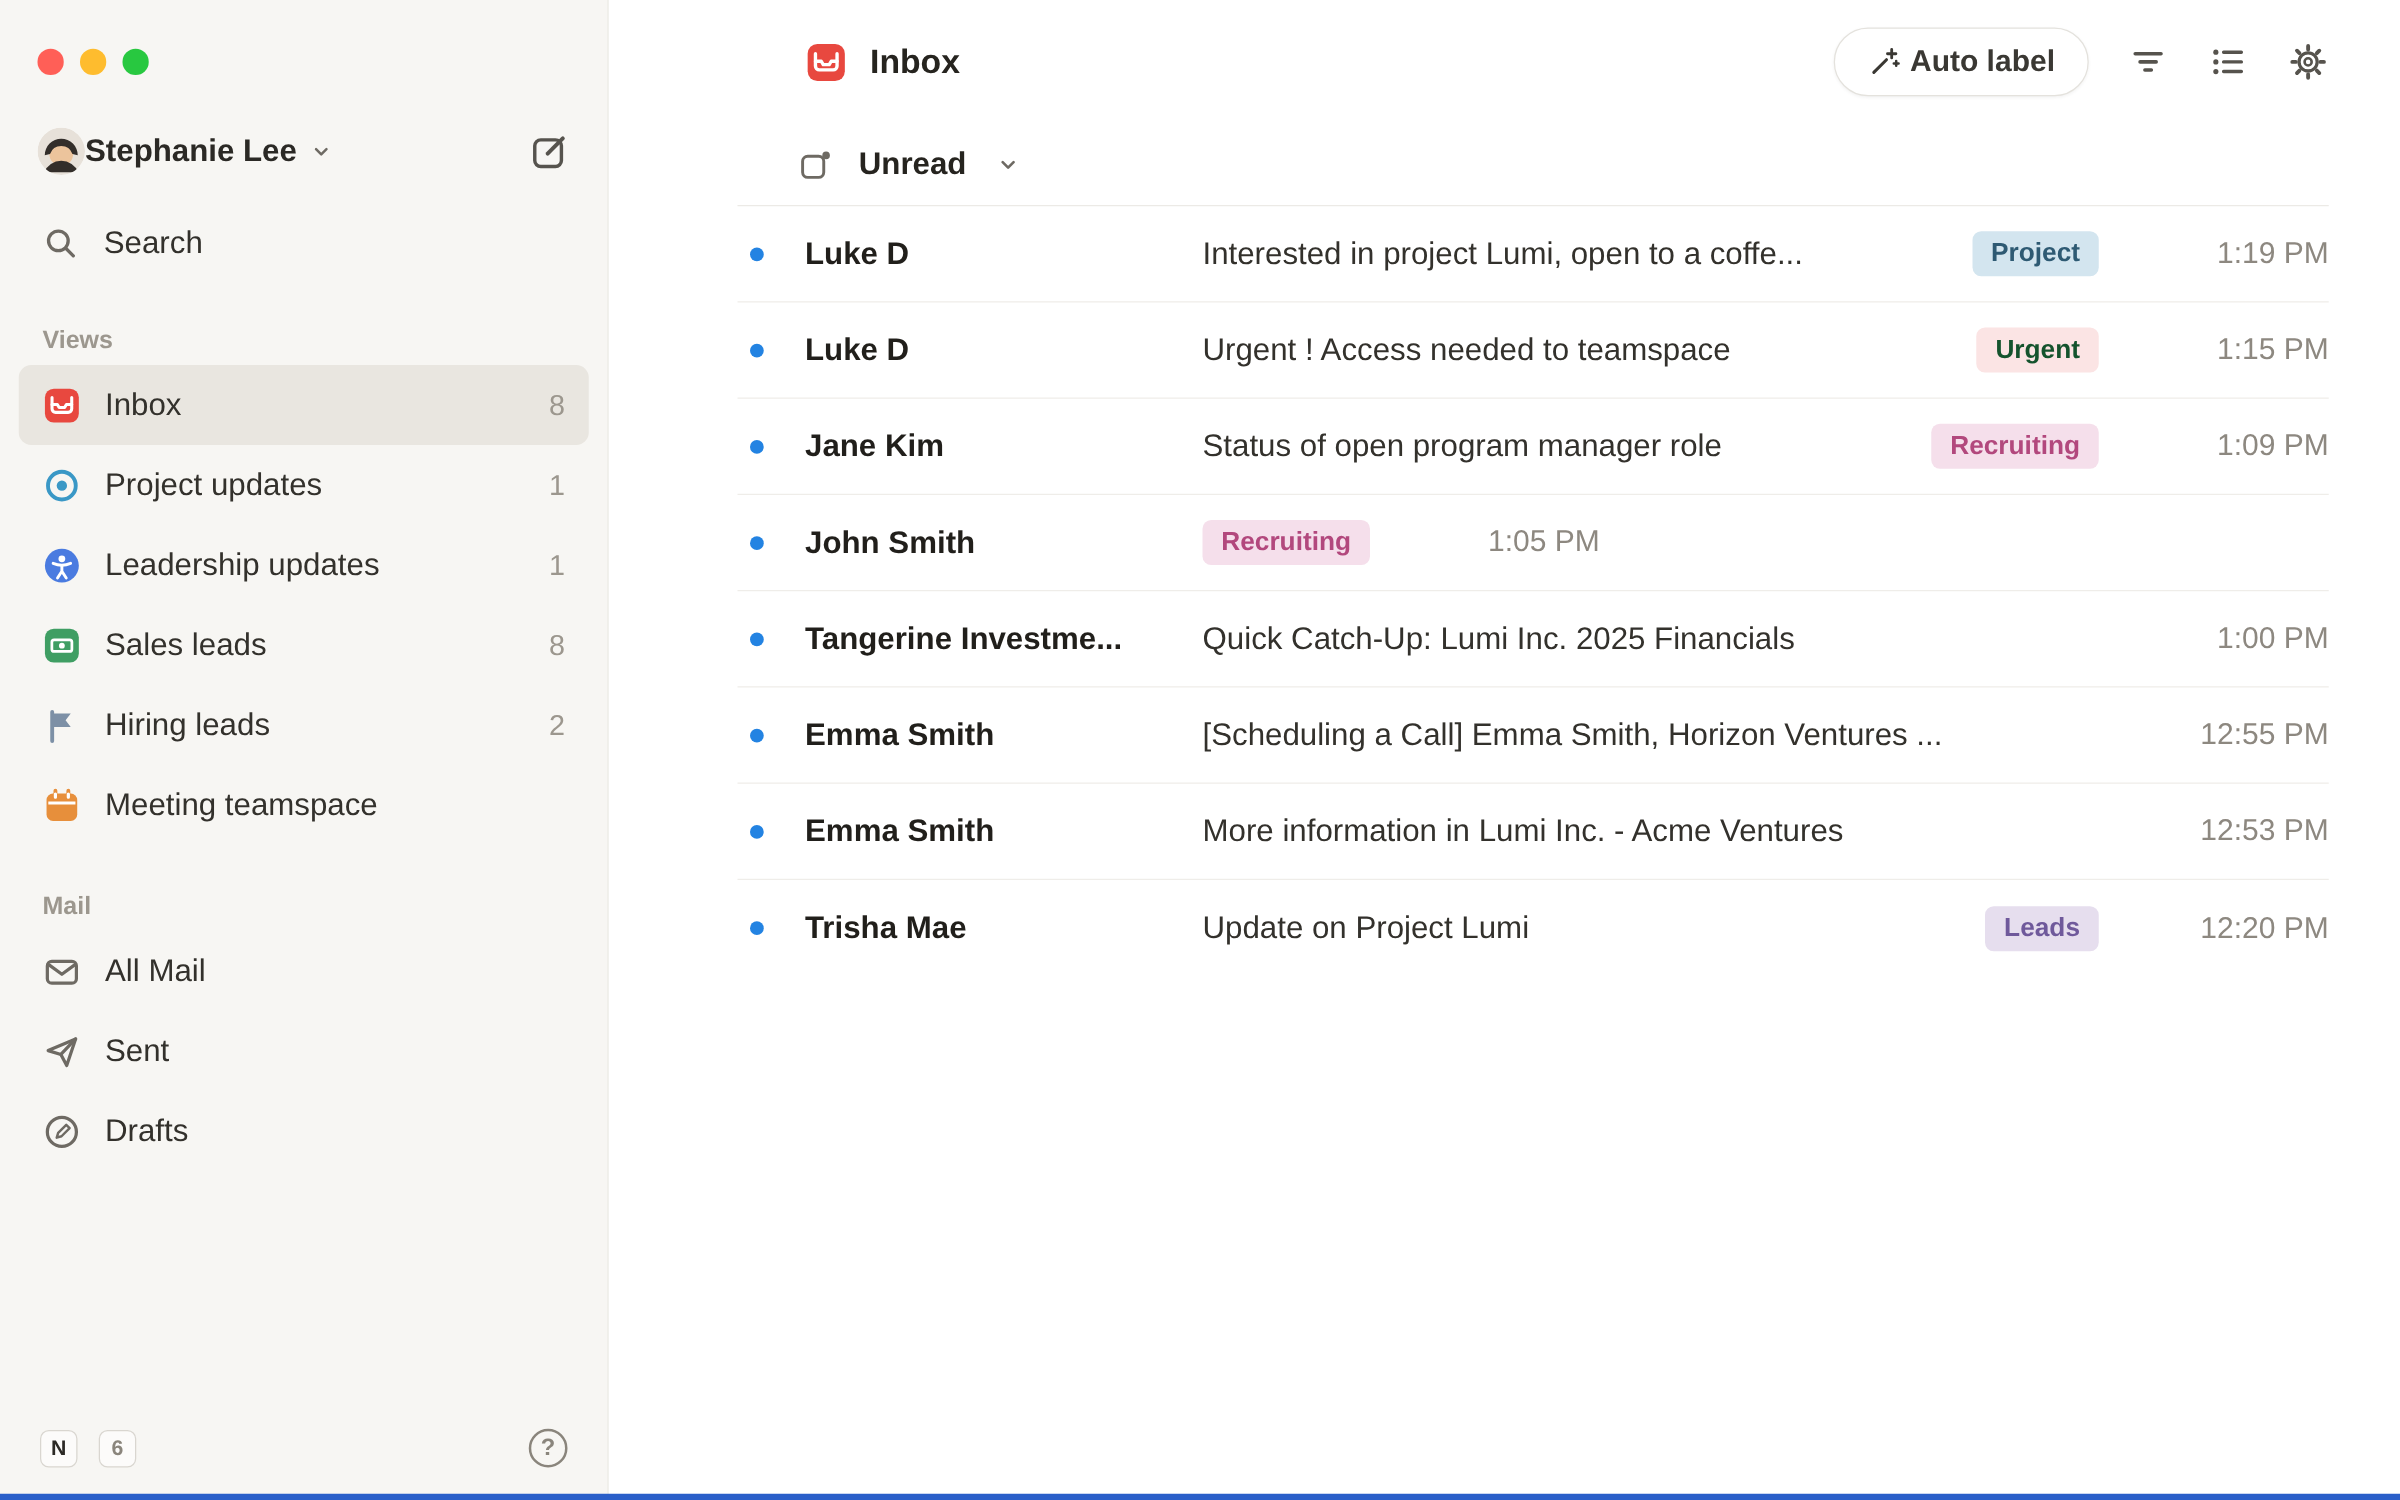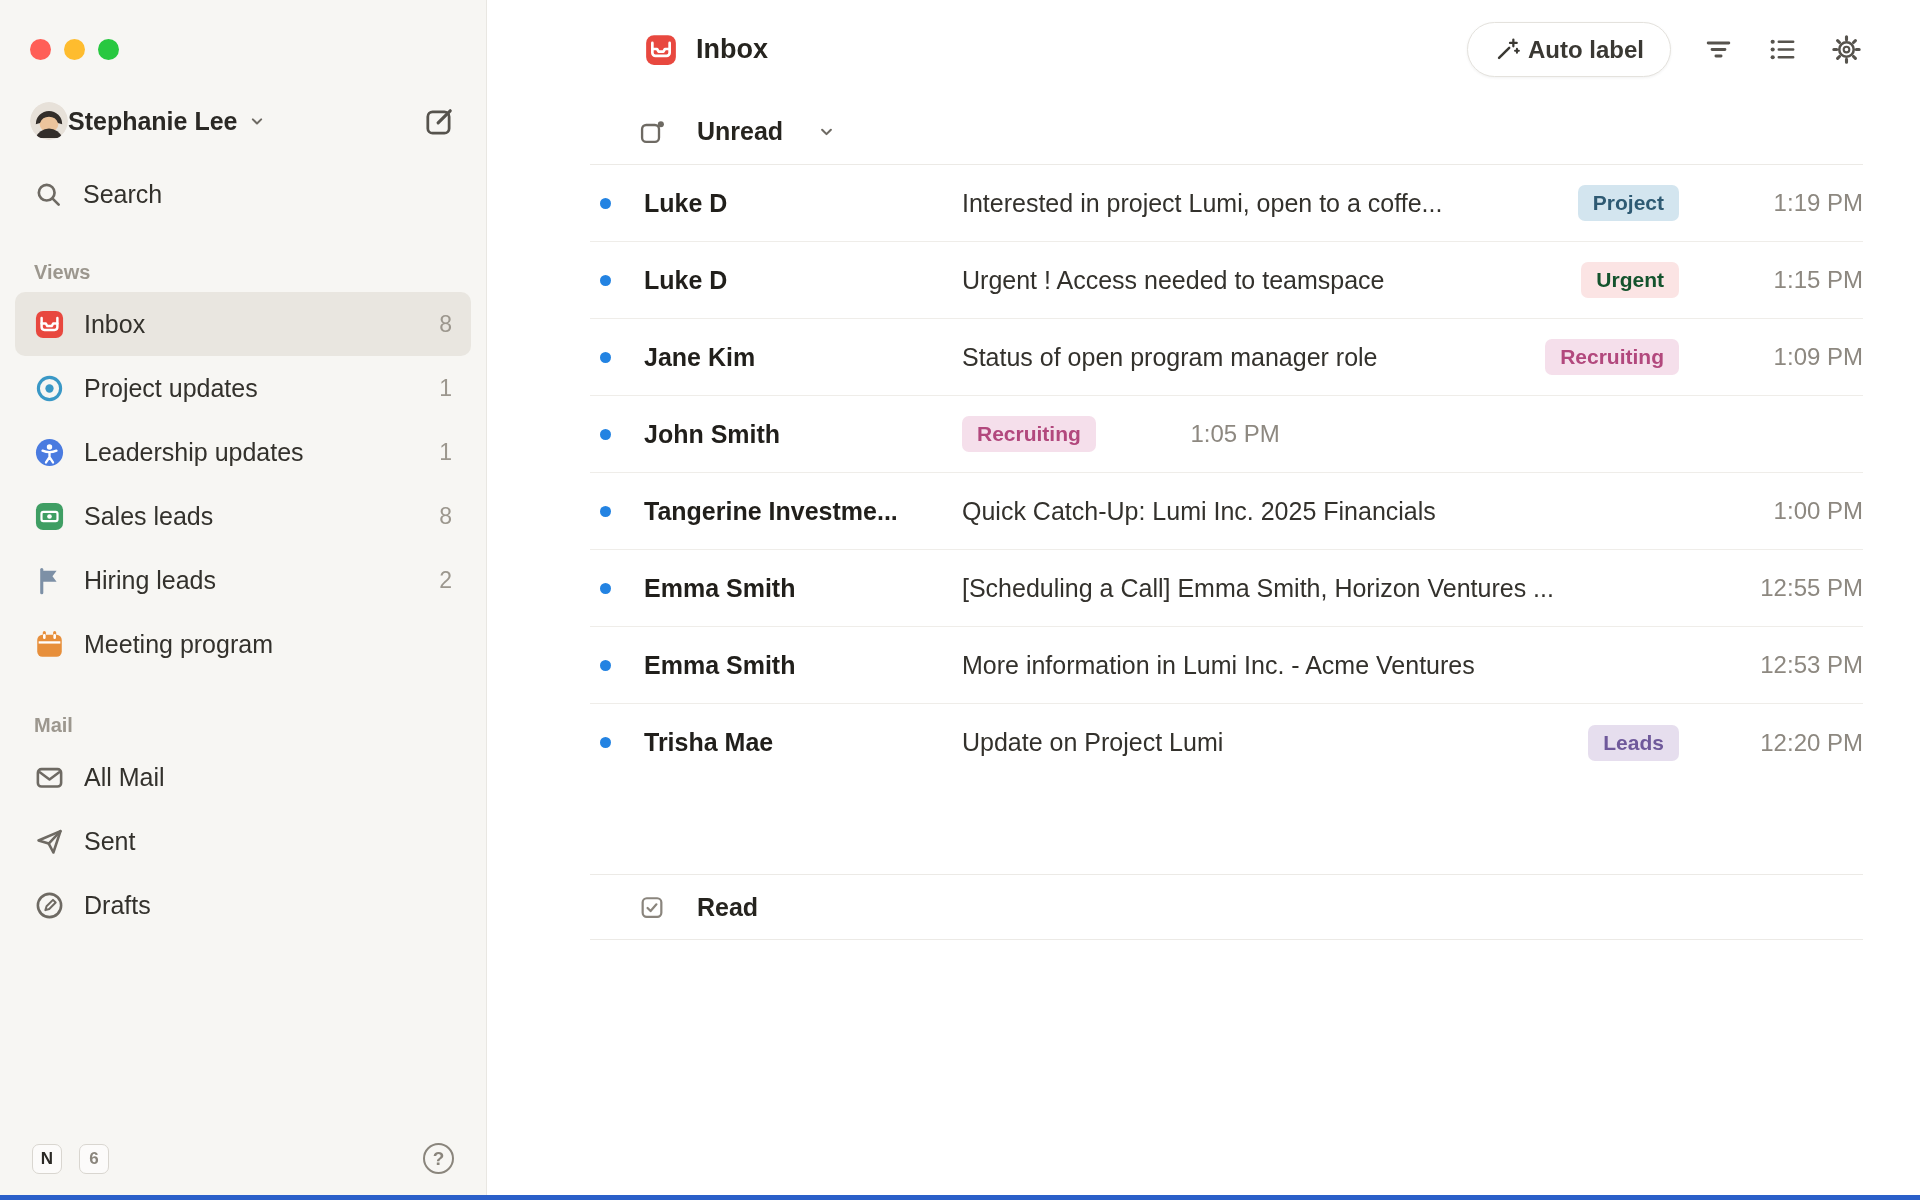--- a/index.html
+++ b/index.html
@@ -46,21 +46,21 @@
   
   .main { flex: 1; display: flex; flex-direction: column; background: #fff; }
   .main-header { height: 99px; display: flex; align-items: center; padding: 0 57px 0 157px; }
   .main-title-group { display: flex; align-items: center; gap: 18px; }
   .main-title { font-size: 27px; font-weight: 700; color: #26241f; }
   .header-right { margin-left: auto; display: flex; align-items: center; gap: 30px; }
   .auto-label-btn { display: flex; align-items: center; gap: 7px; height: 55px; padding: 0 26px; border: 1px solid #e4e2dd; border-radius: 28px; background: #fff; box-shadow: 0 1px 3px rgba(0,0,0,.06); font-size: 24px; font-weight: 600; color: #3a3833; cursor: pointer; }
   .icon-btn { display: flex; align-items: center; justify-content: center; width: 34px; height: 34px; cursor: pointer; }
 
   .list-area { margin: 0 57px 0 103px; display: flex; flex-direction: column; }
-  .section-head { height: 66px; display: flex; align-items: center; gap: 31px; padding-left: 48px; font-size: 25px; font-weight: 700; color: #26241f; border-bottom: 1px solid #eceae6; }
+  .section-head { height: 66px; display: flex; align-items: center; gap: 21px; padding-left: 48px; font-size: 25px; font-weight: 700; color: #26241f; border-bottom: 1px solid #eceae6; }
   .section-head .chev { display: flex; margin-left: 2px; cursor: pointer; }
   .section-head.read { border-top: 1px solid #eceae6; }
   .gap-block { height: 93px; }
 
   .rows { display: flex; flex-direction: column; }
   .email-row { height: 77px; display: flex; align-items: center; border-bottom: 1px solid #efede9; cursor: pointer; }
   .email-row:last-child { border-bottom: none; }
   .unread-dot { width: 11px; height: 11px; border-radius: 50%; margin-left: 10px; flex: none; background: #2383e2; }
   .sender { width: 318px; margin-left: 33px; font-size: 25px; font-weight: 700; color: #211f1b; white-space: nowrap; overflow: hidden; flex: none; }
   .subject { flex: 1; font-size: 25px; color: #33312c; white-space: nowrap; overflow: hidden; text-overflow: ellipsis; padding-right: 20px; }
@@ -178,21 +178,21 @@
 
     <div class="nav-item">
       <span class="nav-icon">
         <svg viewBox="0 0 24 24" width="31" height="31">
           <rect x="2.5" y="4.5" width="19" height="17" rx="4" fill="#e78f3b"></rect>
           <path d="M8 2.8 v4 M16 2.8 v4" stroke="#e78f3b" stroke-width="2.4" stroke-linecap="round"></path>
           <path d="M8 4.8 v2 M16 4.8 v2" stroke="#ffffff" stroke-width="2" stroke-linecap="round"></path>
           <path d="M3.6 10.4 h16.8" stroke="#ffffff" stroke-width="1.8"></path>
         </svg>
       </span>
-      <span class="nav-label">Meeting program</span>
+      <span class="nav-label">Meeting teamspace</span>
 
     </div>
 
 
   </nav>
 
   <div class="section-label mail">Mail</div>
 
   <nav class="nav">
 
@@ -366,27 +366,18 @@
         <span class="sender">Trisha Mae</span>
         <span class="subject">Update on Project Lumi</span>
         <span class="chip" style="background-color: rgb(230, 222, 238); color: rgb(111, 89, 155);">Leads</span>
         <span class="time">12:20 PM</span>
       </div>
 
     </div>
 
     <div class="gap-block"></div>
 
-    <div class="section-head read">
-      <span style="display:flex;">
-        <svg viewBox="0 0 24 24" width="28" height="28">
-          <rect x="4" y="4.5" width="16" height="16" rx="3.5" stroke="#8a857d" stroke-width="1.9" fill="none"></rect>
-          <path d="M8.2 12.8 l2.6 2.7 5-5.8" stroke="#8a857d" stroke-width="1.9" fill="none" stroke-linecap="round" stroke-linejoin="round"></path>
-        </svg>
-      </span>
-      <span>Read</span>
-    </div>
 
   </div>
 
 </main>
 
 <div class="bottom-accent" style="background-color: rgb(42, 95, 201);"></div>
 
 </body></html>

